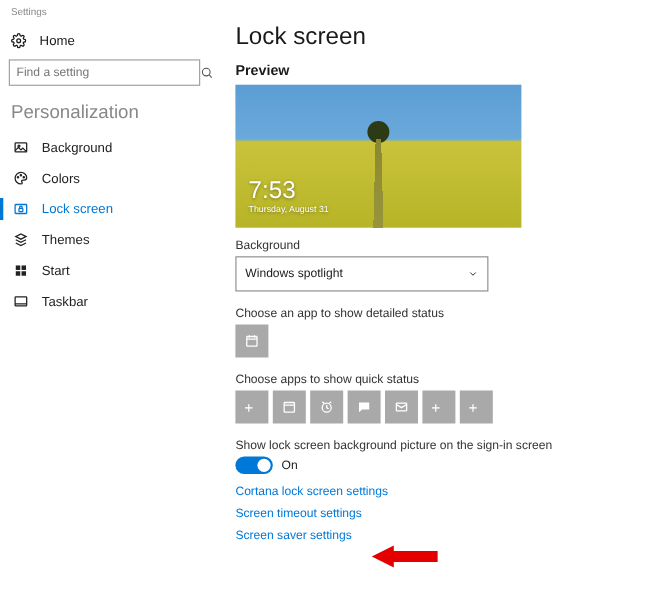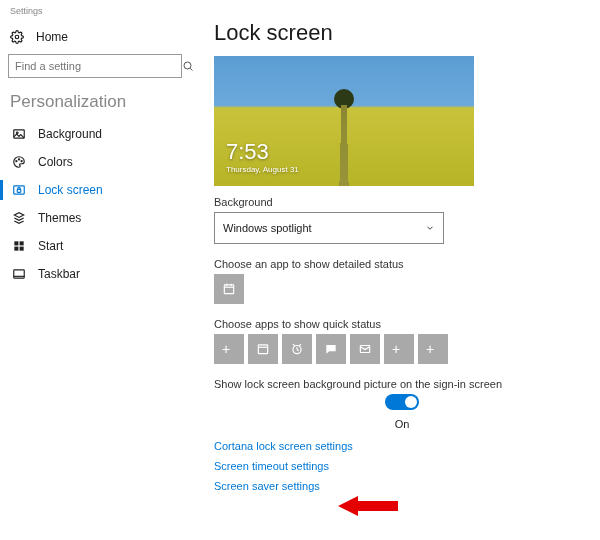--- a/index.html
+++ b/index.html
@@ -94,21 +94,21 @@
   .select .chev { width:10px; height:10px; display:flex; }
 
   .tile-row { display:flex; gap:4px; margin-bottom: 14px; }
   .tile {
     width: 30px; height: 30px; background:#a9a9a9;
     display:flex; align-items:center; justify-content:center;
     color:#fff; cursor:pointer;
   }
   .tile svg, .tile span { width:14px; height:14px; font-size:14px; line-height:1;}
 
-  .toggle-row { display:flex; align-items:center; gap:8px; margin: 4px 0 10px 0; flex-direction: column;}
+  .toggle-row { display:flex; align-items:center; gap:8px; margin: 4px 0 10px 0;}
   .toggle {
     width: 34px; height: 16px; border-radius: 10px; background:#0078d7;
     position:relative; cursor:pointer;
   }
   .toggle::after {
     content:""; position:absolute; right:2px; top:2px; width:12px; height:12px;
     background:#fff; border-radius:50%;
   }
   .toggle-label { font-size: 11px; }
 
@@ -205,20 +205,21 @@
             <rect x="3" y="5" width="18" height="14" rx="1"></rect>
             <line x1="3" y1="16" x2="21" y2="16"></line>
           </svg>
         </span>
       <span class="label">Taskbar</span>
     </div>
   </div>
 
   <div class="content">
     <div class="page-title">Lock screen</div>
+    <div class="subhead">Preview</div>
 
     <div class="preview">
       <div class="tree"></div>
       <div class="clock">
         <div class="time">7:53</div>
         <div class="date">Thursday, August 31</div>
       </div>
     </div>
 
     <div class="label-sm">Background</div>

